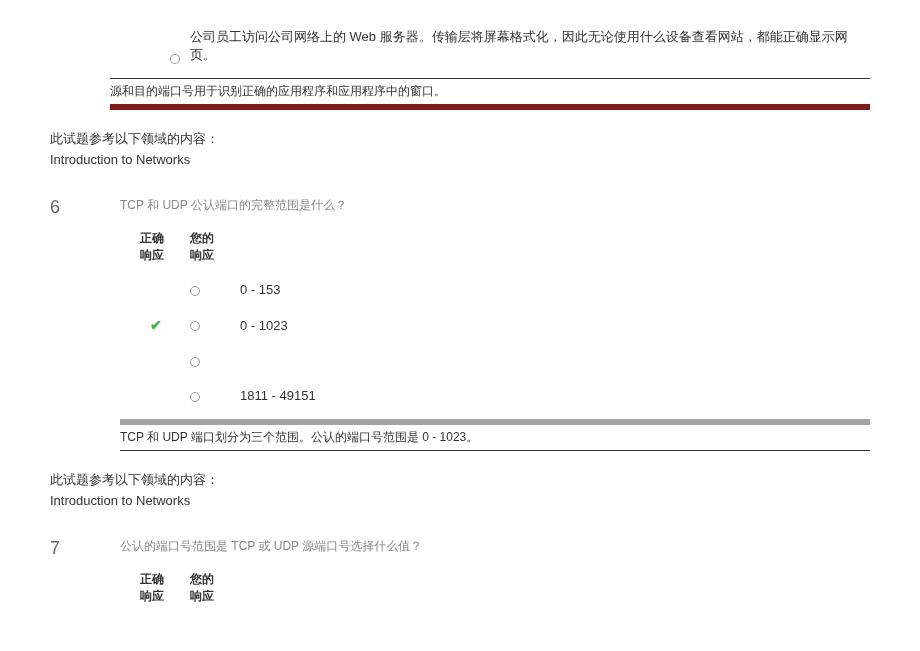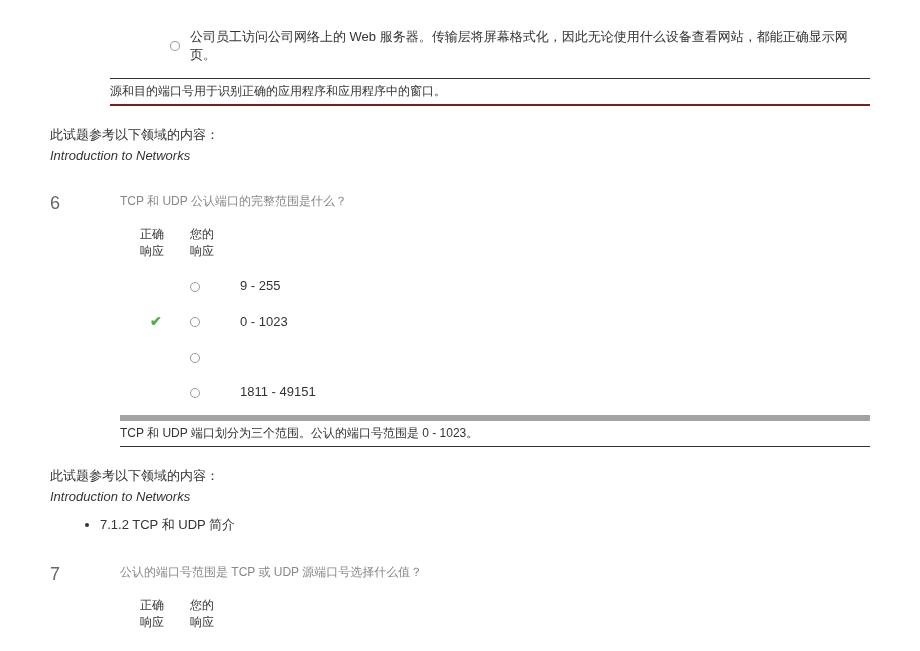--- a/index.html
+++ b/index.html
@@ -40,21 +40,20 @@
     }
     .reference-section {
       margin: 20px 0 10px 0;
       font-size: 13px;
     }
     .reference-title {
       margin-bottom: 4px;
     }
     .module-name {
       margin-bottom: 12px;
-      font-style: italic;
     }
     .topic-list {
       list-style: disc;
       margin-left: 50px;
       margin-top: 10px;
     }
     .question-block {
       display: flex;
       margin-top: 30px;
     }
@@ -71,37 +70,37 @@
       font-size: 12px;
       color: #888;
       margin-bottom: 16px;
       font-weight: normal;
     }
     .answer-header {
       display: flex;
       margin-left: 20px;
       margin-bottom: 8px;
       font-size: 12px;
-      font-weight: normal;
+      font-weight: bold;
     }
     .answer-header .col1 {
       width: 50px;
     }
     .answer-header .col2 {
       width: 50px;
     }
     .first-option {
       margin-left: 120px;
       padding: 8px 0;
       display: flex;
-      align-items: center;
+      align-items: flex-end;
     }
     .first-explanation {
       border-top: 1px solid #333;
-      border-bottom: 2px solid #7f1d1d;
+      border-bottom: 6px solid #7f1d1d;
       padding: 4px 0;
       margin-top: 6px;
       margin-left: 60px;
       font-size: 12px;
     }
     .options-grid {
       margin-left: 20px;
     }
     .opt-line {
       display: flex;
@@ -151,21 +150,21 @@
       </div>
       <div class="col2">
         <div>您的</div>
         <div>响应</div>
       </div>
     </div>
     <div class="options-grid">
       <div class="opt-line">
         <div class="opt-check"></div>
         <div class="opt-radio"><span class="radio-circle"></span></div>
-        <div class="opt-text">9 - 255</div>
+        <div class="opt-text">0 - 153</div>
       </div>
       <div class="opt-line">
         <div class="opt-check"><span class="check-mark">✔</span></div>
         <div class="opt-radio"><span class="radio-circle"></span></div>
         <div class="opt-text">0 - 1023</div>
       </div>
       <div class="opt-line">
         <div class="opt-check"></div>
         <div class="opt-radio"><span class="radio-circle"></span></div>
       </div>
@@ -177,23 +176,20 @@
     </div>
     <div class="explanation-box" style="margin-left:0;">
       <span>TCP 和 UDP 端口划分为三个范围。公认的端口号范围是 0 - 1023。</span>
     </div>
   </div>
 </div>
 
 <div class="reference-section">
   <div class="reference-title">此试题参考以下领域的内容：</div>
   <div class="module-name">Introduction to Networks</div>
-  <ul class="topic-list">
-    <li>7.1.2 TCP 和 UDP 简介</li>
-  </ul>
 </div>
 
 <div class="question-block">
   <div class="question-number">7</div>
   <div class="question-content">
     <h2 class="question-title">公认的端口号范围是 TCP 或 UDP 源端口号选择什么值？</h2>
     <div class="answer-header">
       <div class="col1">
         <div>正确</div>
         <div>响应</div>

